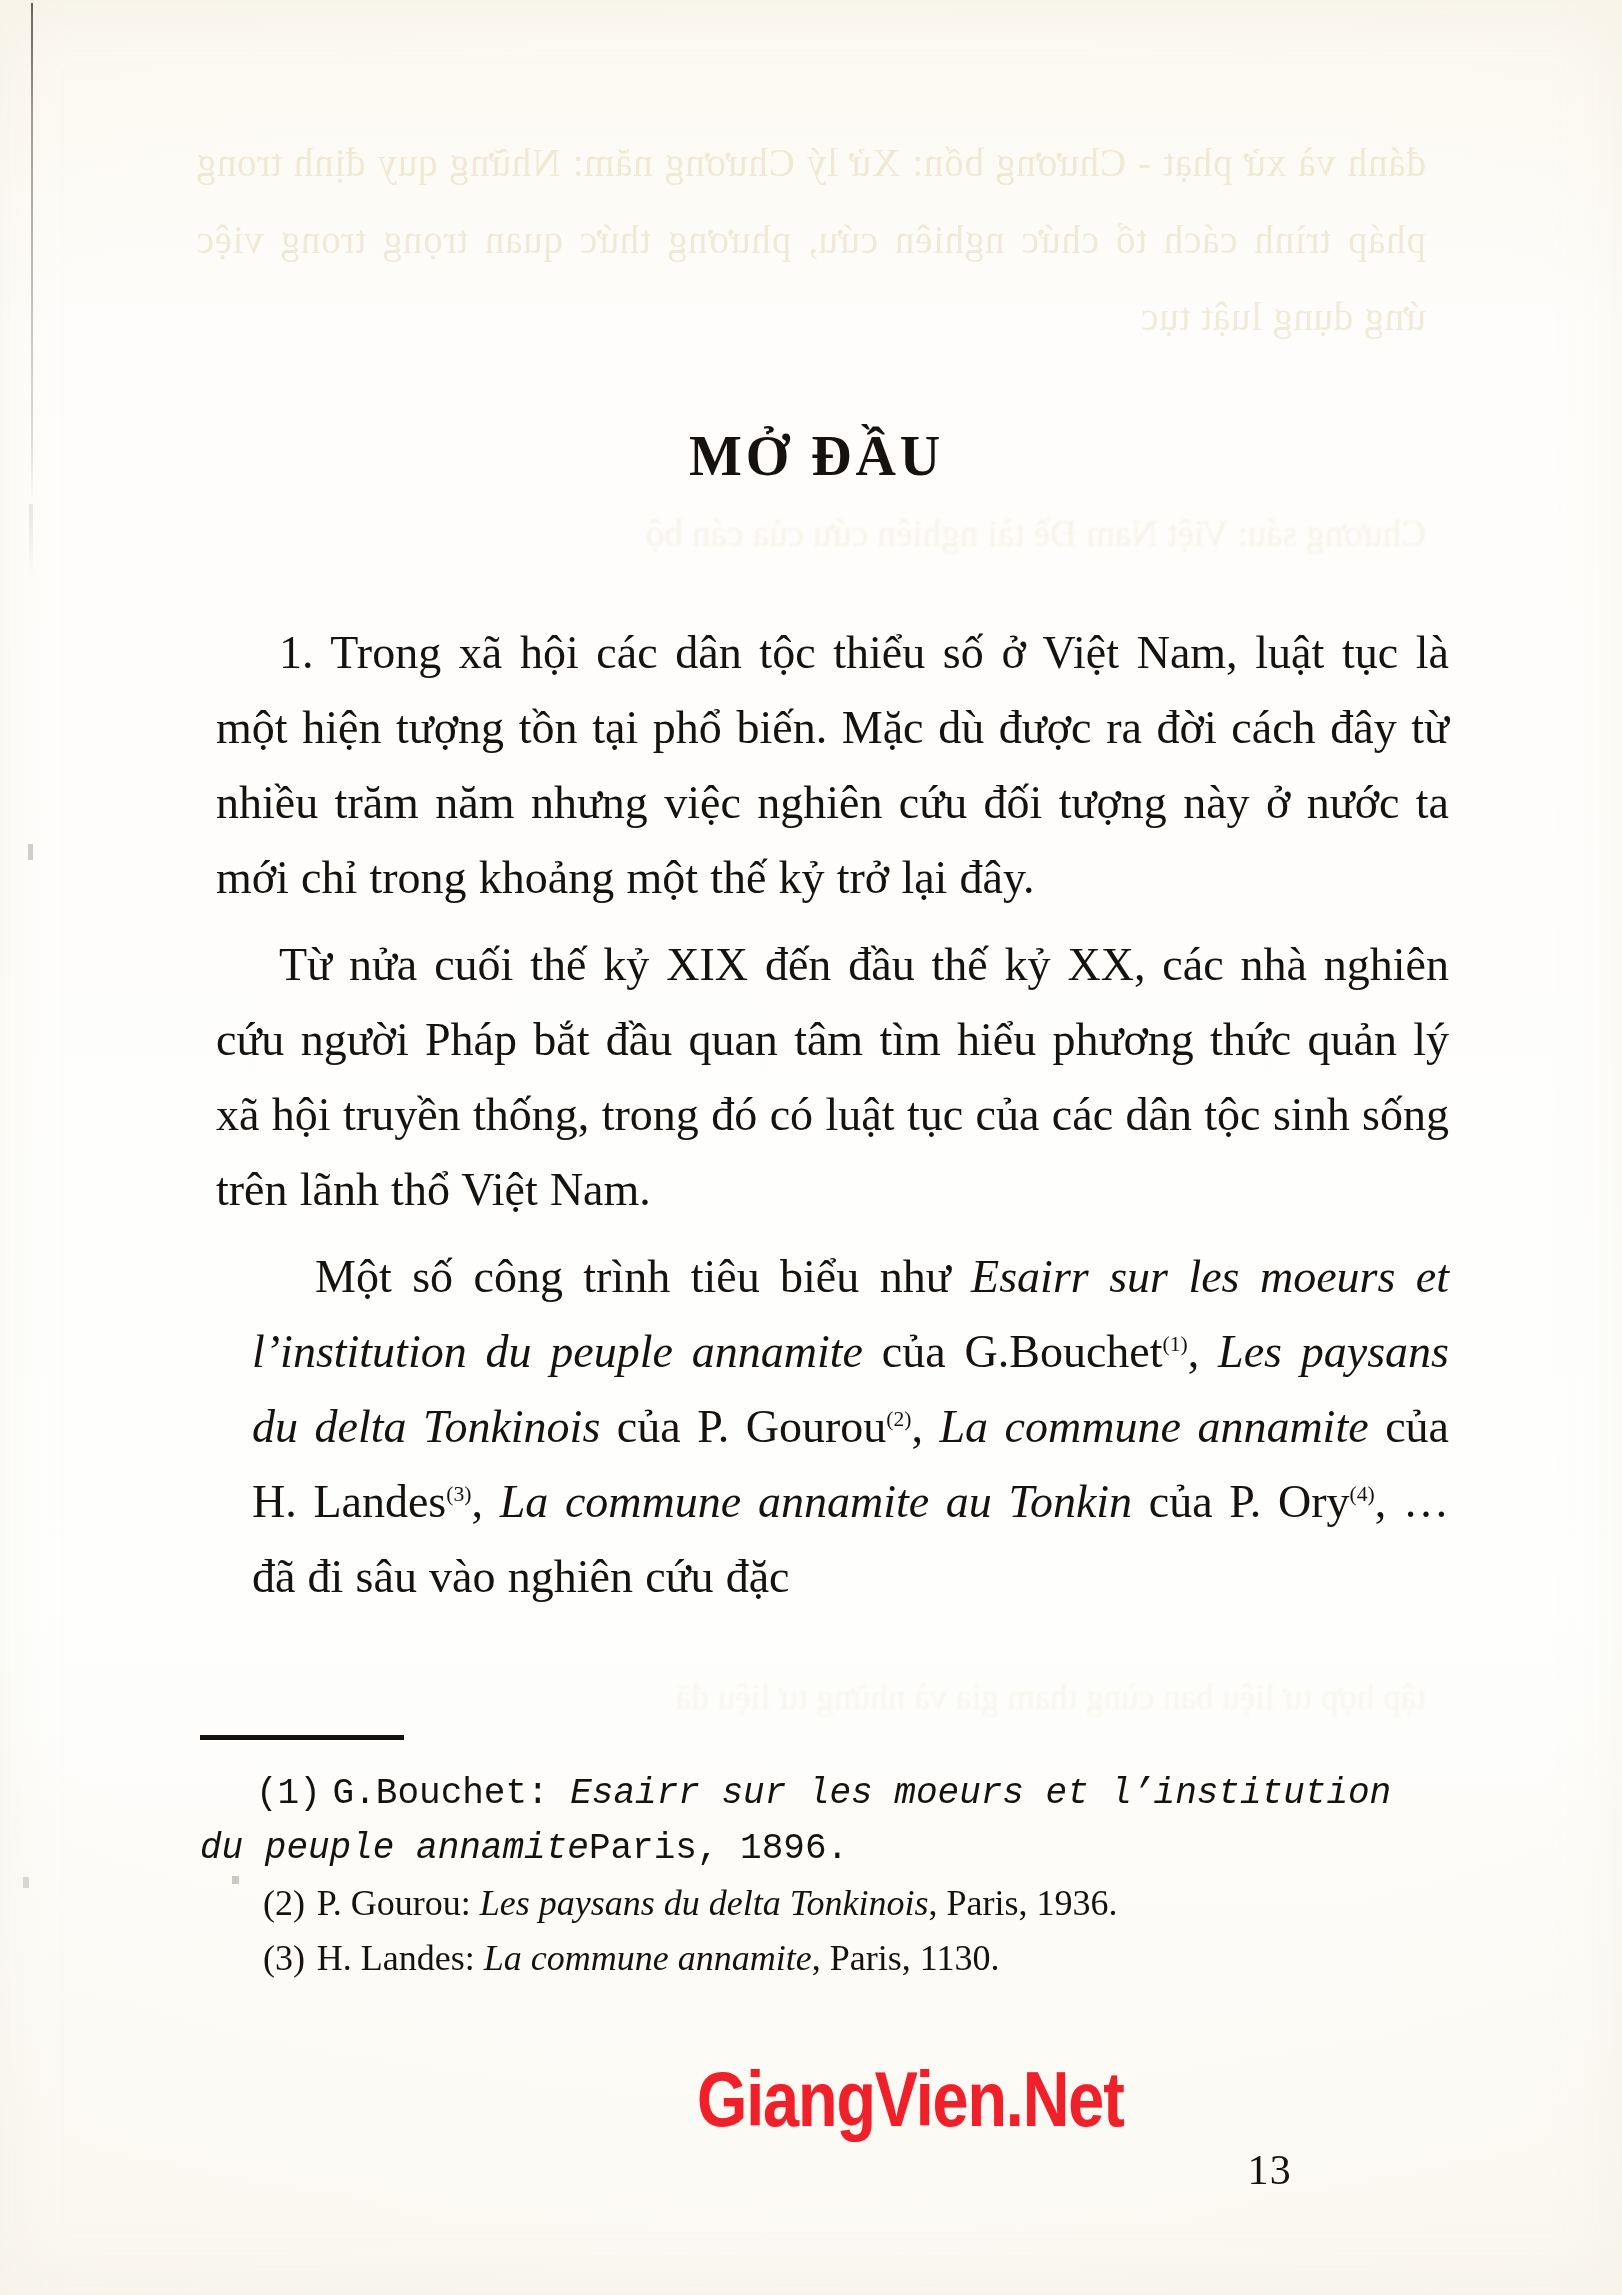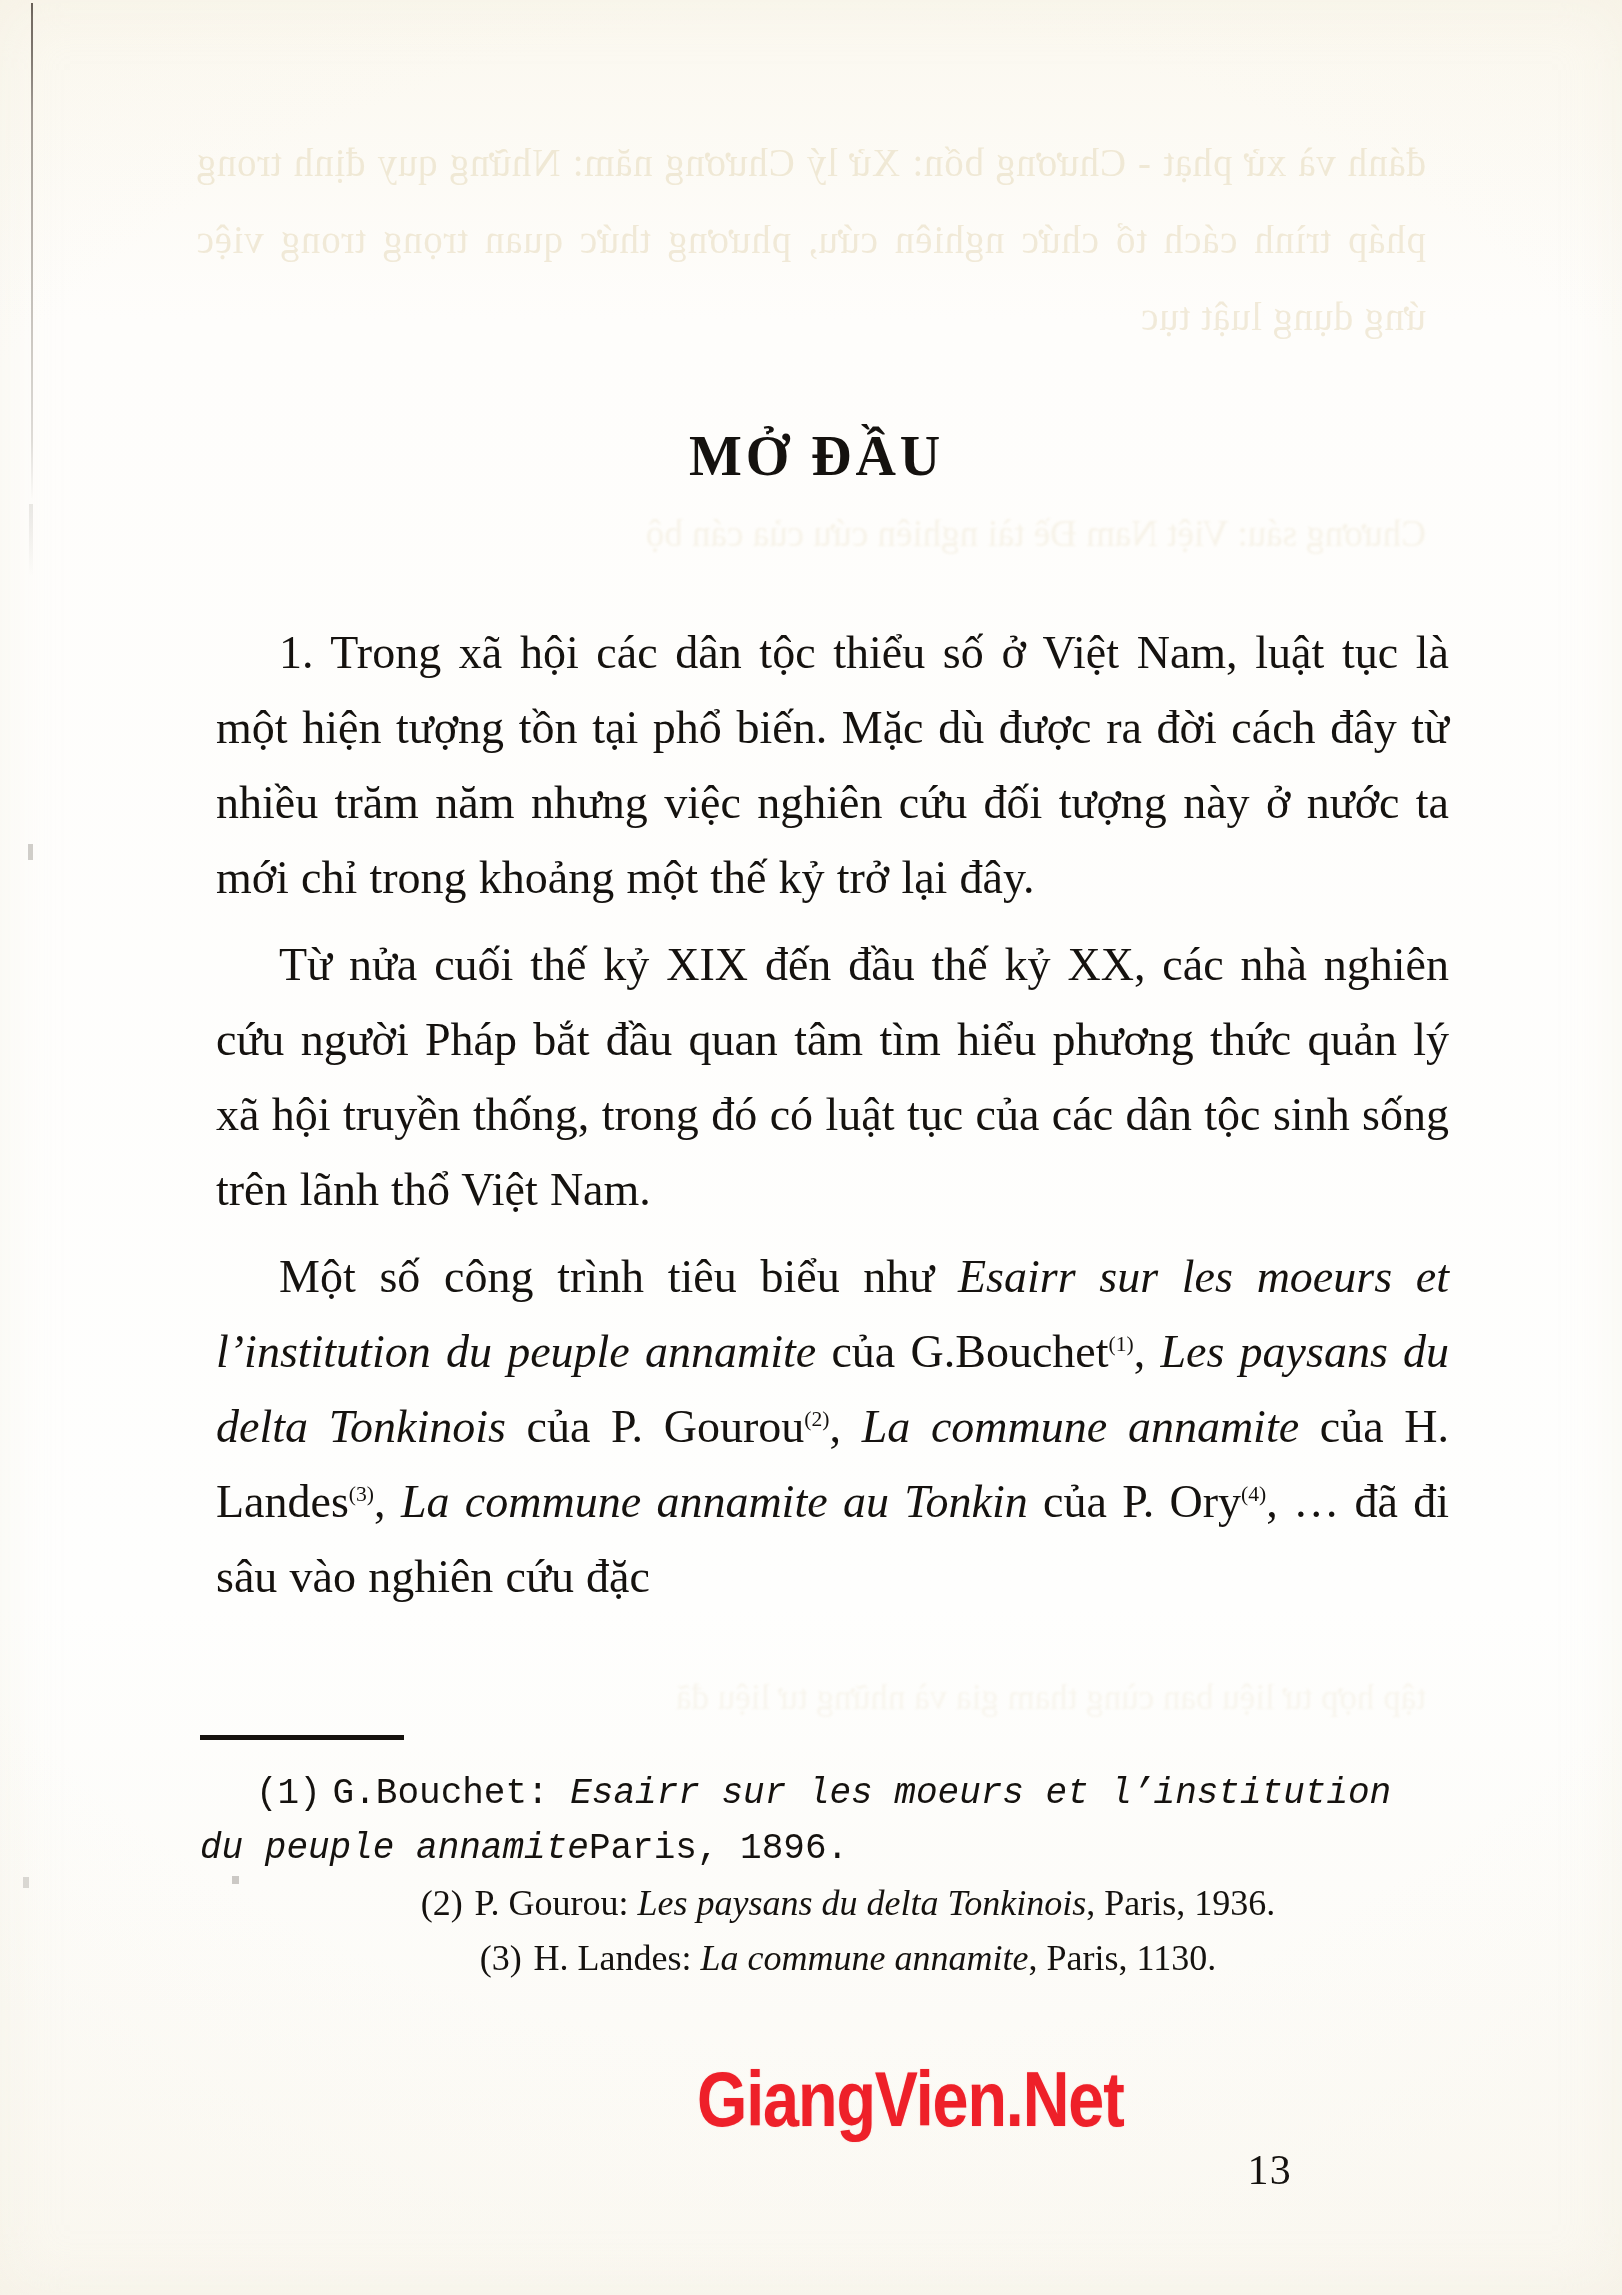--- a/index.html
+++ b/index.html
@@ -155,21 +155,21 @@
   .body-block p {
     margin: 0 0 11.8px 0;
     font-size: 46px;
     line-height: 75px;
     text-align: justify;
     text-justify: inter-word;
     text-indent: 63px;
     word-spacing: 0.7px;
   }
 
-  .body-block p:last-child { margin-bottom: 0; }
+  .body-block p:last-child { margin-bottom: 0; margin-left: 36px; }
 
   .it { font-style: italic; }
 
   sup.fn {
     font-size: 0.47em;
     vertical-align: super;
     line-height: 0;
     letter-spacing: 0;
   }
 
@@ -197,21 +197,20 @@
     margin: 0;
     white-space: normal;
   }
 
   .footnotes .fn-first {
     text-indent: 56px;
     font-family: Liberation Mono, monospace;
   }
   .footnotes .fn-rest {
     text-indent: 63px;
-    text-align: center;
   }
   .fn-gap { display: inline-block; width: 11.8px; }
 
   
   .watermark {
     position: absolute;
     left: 497px;
     top: 2061px;
     font-family: "Liberation Sans", "DejaVu Sans", sans-serif;
     font-weight: bold;

